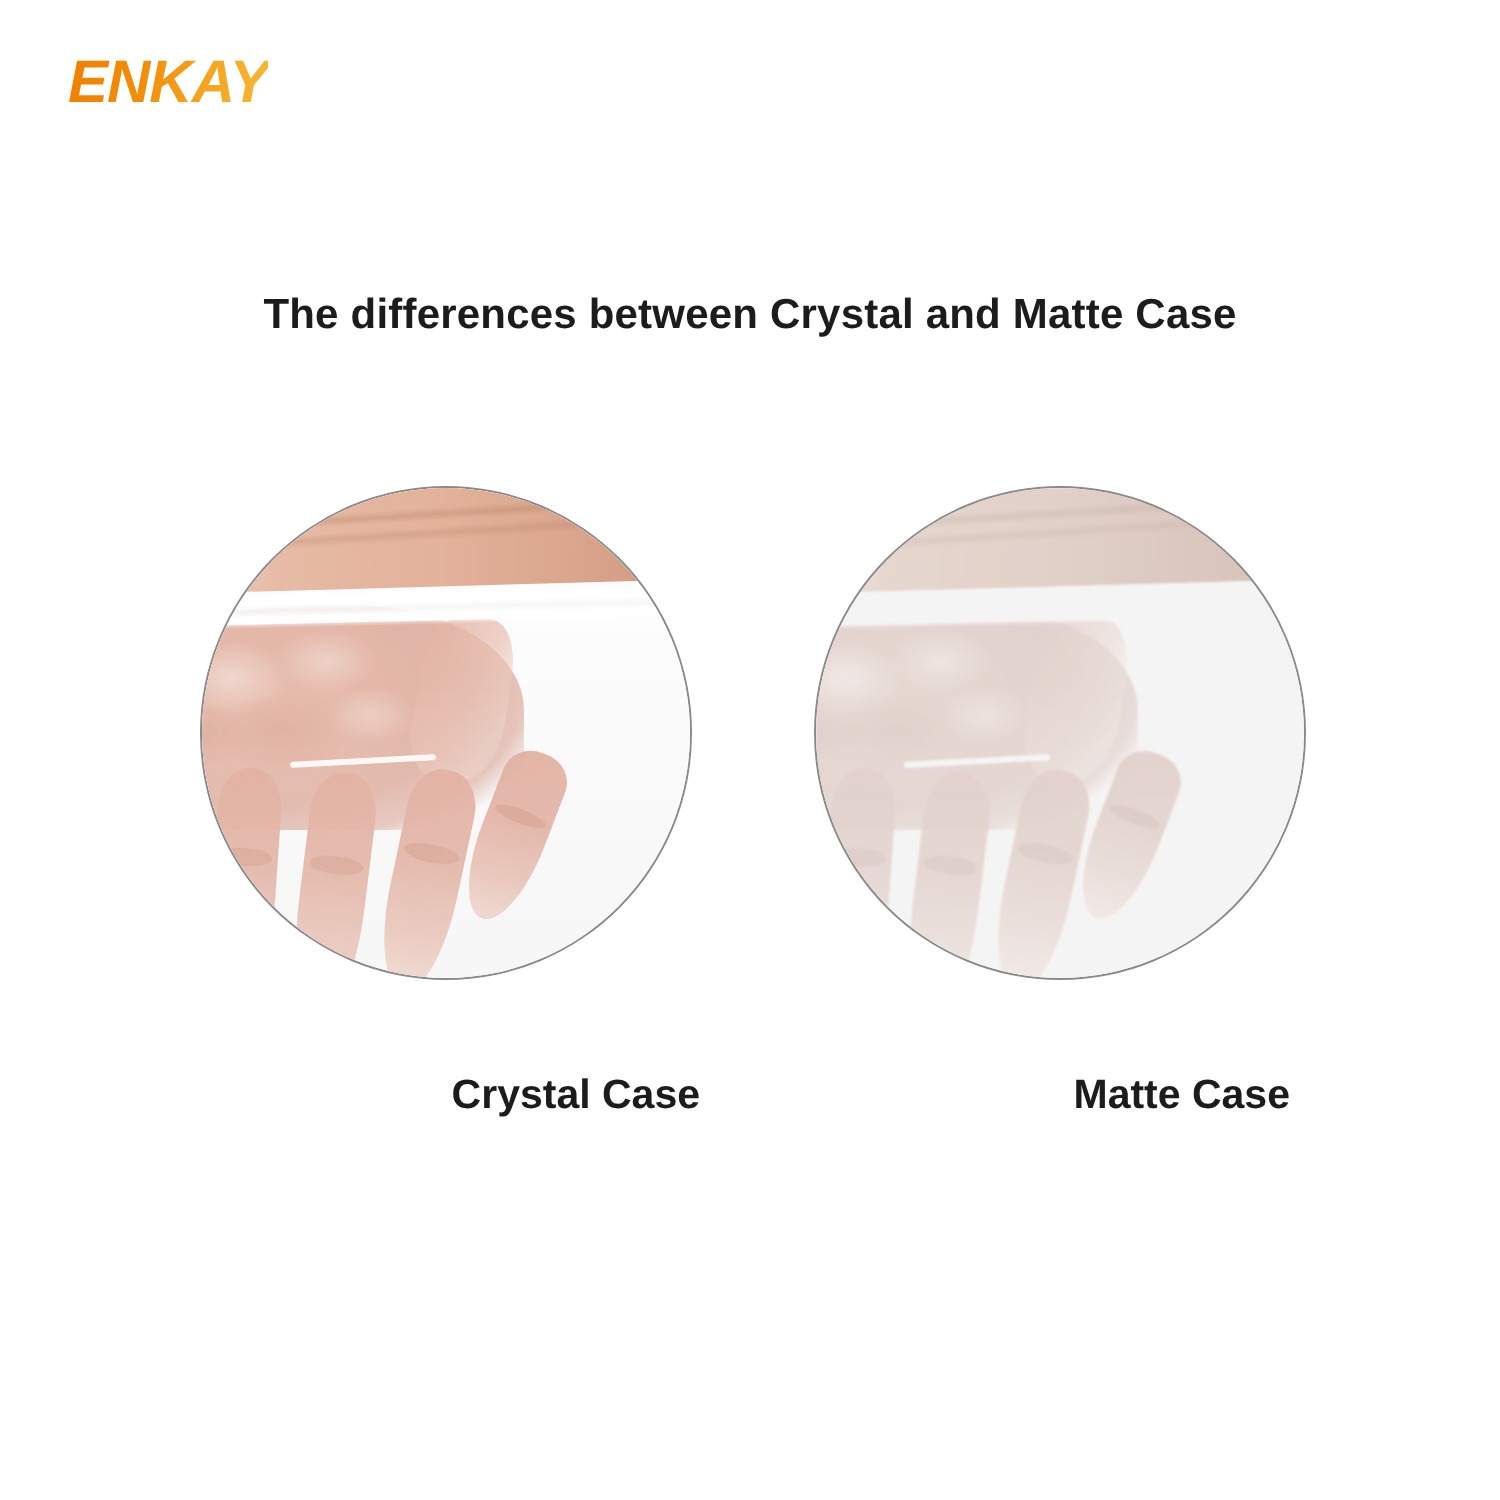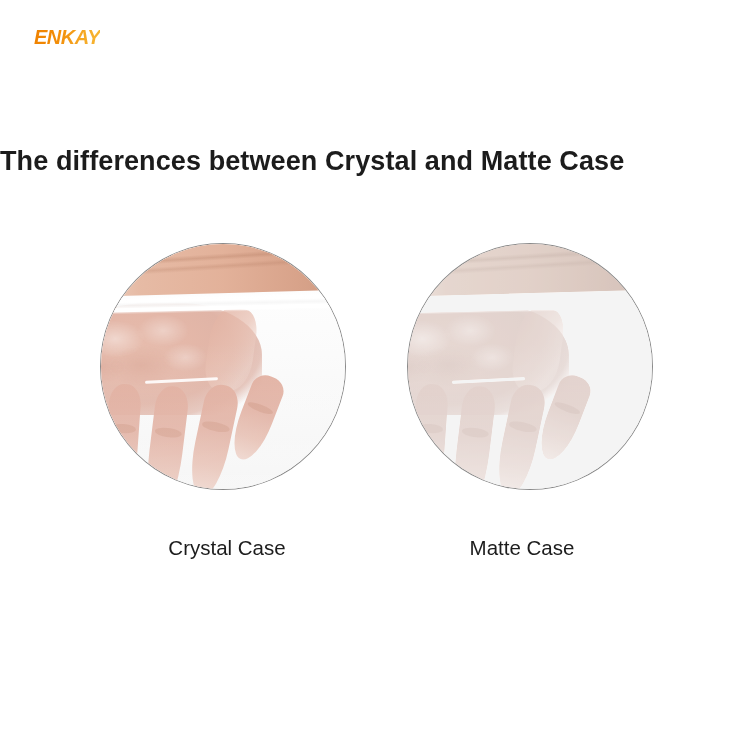--- a/index.html
+++ b/index.html
@@ -13,40 +13,40 @@
     font-family: "Liberation Sans", sans-serif;
     overflow: hidden;
     position: relative;
   }
 
   
   .brand-logo {
     position: absolute;
     left: 34px;
     top: 27px;
-    font-size: 20px;
+    font-size: 30px;
     font-weight: bold;
     font-style: italic;
     letter-spacing: -0.5px;
     background: linear-gradient(100deg, #ef8100 0%, #f28c06 35%, #f5a623 70%, #f7b733 100%);
     -webkit-background-clip: text;
     background-clip: text;
     color: transparent;
     -webkit-text-fill-color: transparent;
     line-height: 1;
   }
 
   
   .page-title {
     position: absolute;
     left: 0;
     top: 146px;
     width: 750px;
-    text-align: left;
-    font-size: 27px;
+    text-align: center;
+    font-size: 21px;
     font-weight: bold;
     color: #1c1c1c;
     letter-spacing: 0.1px;
   }
 
   
   .compare-row {
     position: absolute;
     left: 0;
     top: 243px;
@@ -256,23 +256,23 @@
     position: absolute;
     inset: 0;
     background: rgba(255,255,255,0.30);
   }
 
   
   .caption {
     position: absolute;
     top: 536px;
     width: 246px;
-    text-align: center;
+    text-align: right;
     font-size: 20.5px;
-    font-weight: normal;
+    font-weight: bold;
     color: #1c1c1c;
   }
   .caption.left  { left: 104px; }
   .caption.right { left: 399px; }
 </style>
 </head>
 <body>
 
 <div class="brand-logo">ENKAY</div>
 

